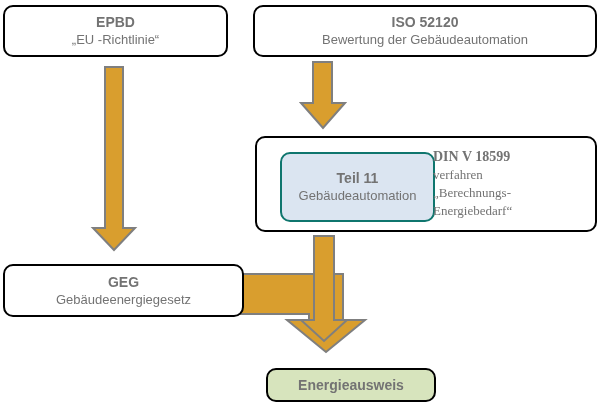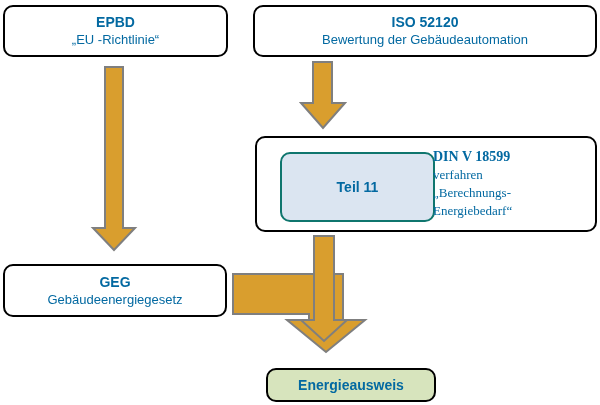--- a/index.html
+++ b/index.html
@@ -3,41 +3,41 @@
 <meta charset="utf-8">
 <style>
   html, body { margin: 0; padding: 0; background: #fff; }
   #canvas {
     position: relative;
     width: 600px;
     height: 405px;
     background: #ffffff;
     overflow: hidden;
     font-family: "Liberation Sans", sans-serif;
-    color: #0369a1;
+    color: #737373;
   }
   .box {
     position: absolute;
     box-sizing: border-box;
     border: 2px solid #000000;
     border-radius: 10px;
     background: #ffffff;
     display: flex;
     flex-direction: column;
     align-items: center;
     justify-content: center;
     text-align: center;
   }
   .title    { font-weight: bold; font-size: 14px; line-height: 17px; }
   .subtitle { font-weight: normal; font-size: 13px; line-height: 17px; }
 
   #box-epbd { left: 3px;   top: 5px;   width: 225px; height: 52px; }
   #box-iso  { left: 253px; top: 5px;   width: 344px; height: 52px; }
   #box-din  { left: 255px; top: 136px; width: 342px; height: 96px; }
-  #box-geg  { left: 3px;   top: 264px; width: 224px; height: 53px; }
+  #box-geg  { left: 3px;   top: 264px; width: 241px; height: 53px; }
 
   #box-teil11 {
     left: 280px; top: 152px; width: 155px; height: 70px;
     border: 2px solid #0f766e;
     background: #DBE5F1;
     border-radius: 10px;
   }
   #din-text {
     position: absolute;
     left: 433px; top: 148px; width: 148px;
@@ -84,20 +84,21 @@
 
   <div class="box" id="box-iso">
     <div class="title">ISO 52120</div>
     <div class="subtitle">Bewertung der Gebäudeautomation</div>
   </div>
 
   <div class="box" id="box-din"></div>
 
   <div class="box" id="box-teil11">
     <div class="title">Teil 11</div>
+    <div class="subtitle">Gebäudeautomation</div>
   </div>
 
   <div id="din-text">
     <div class="title">DIN V 18599</div>
     <div class="subtitle">verfahren</div>
     <div class="subtitle">„Berechnungs-</div>
     <div class="subtitle">Energiebedarf“</div>
   </div>
 
   <div class="box" id="box-geg">

